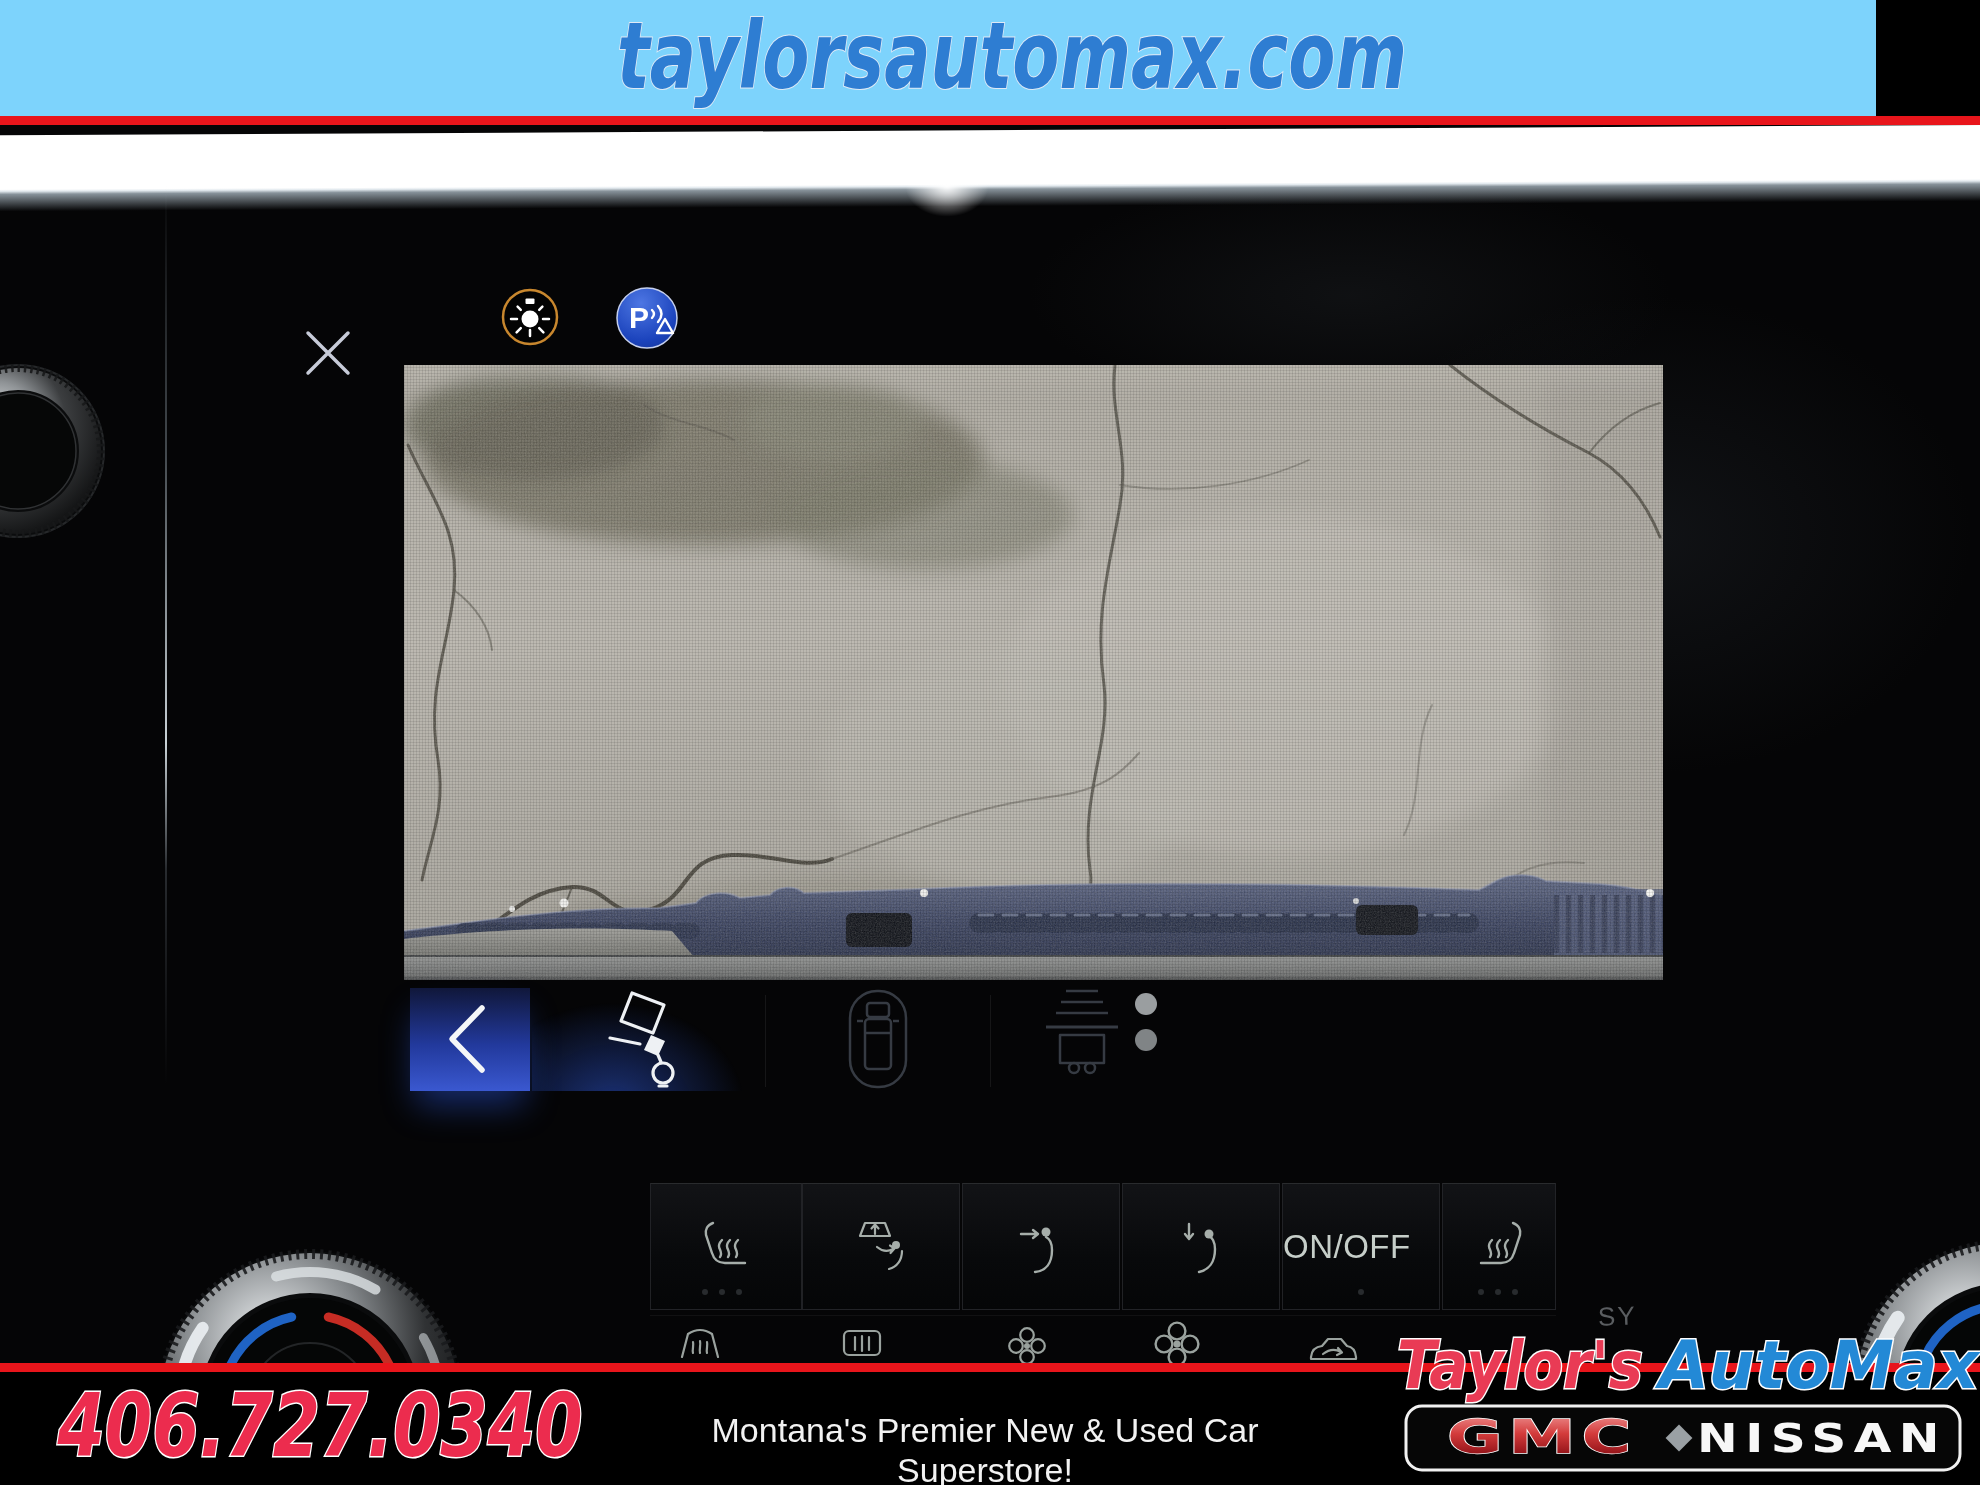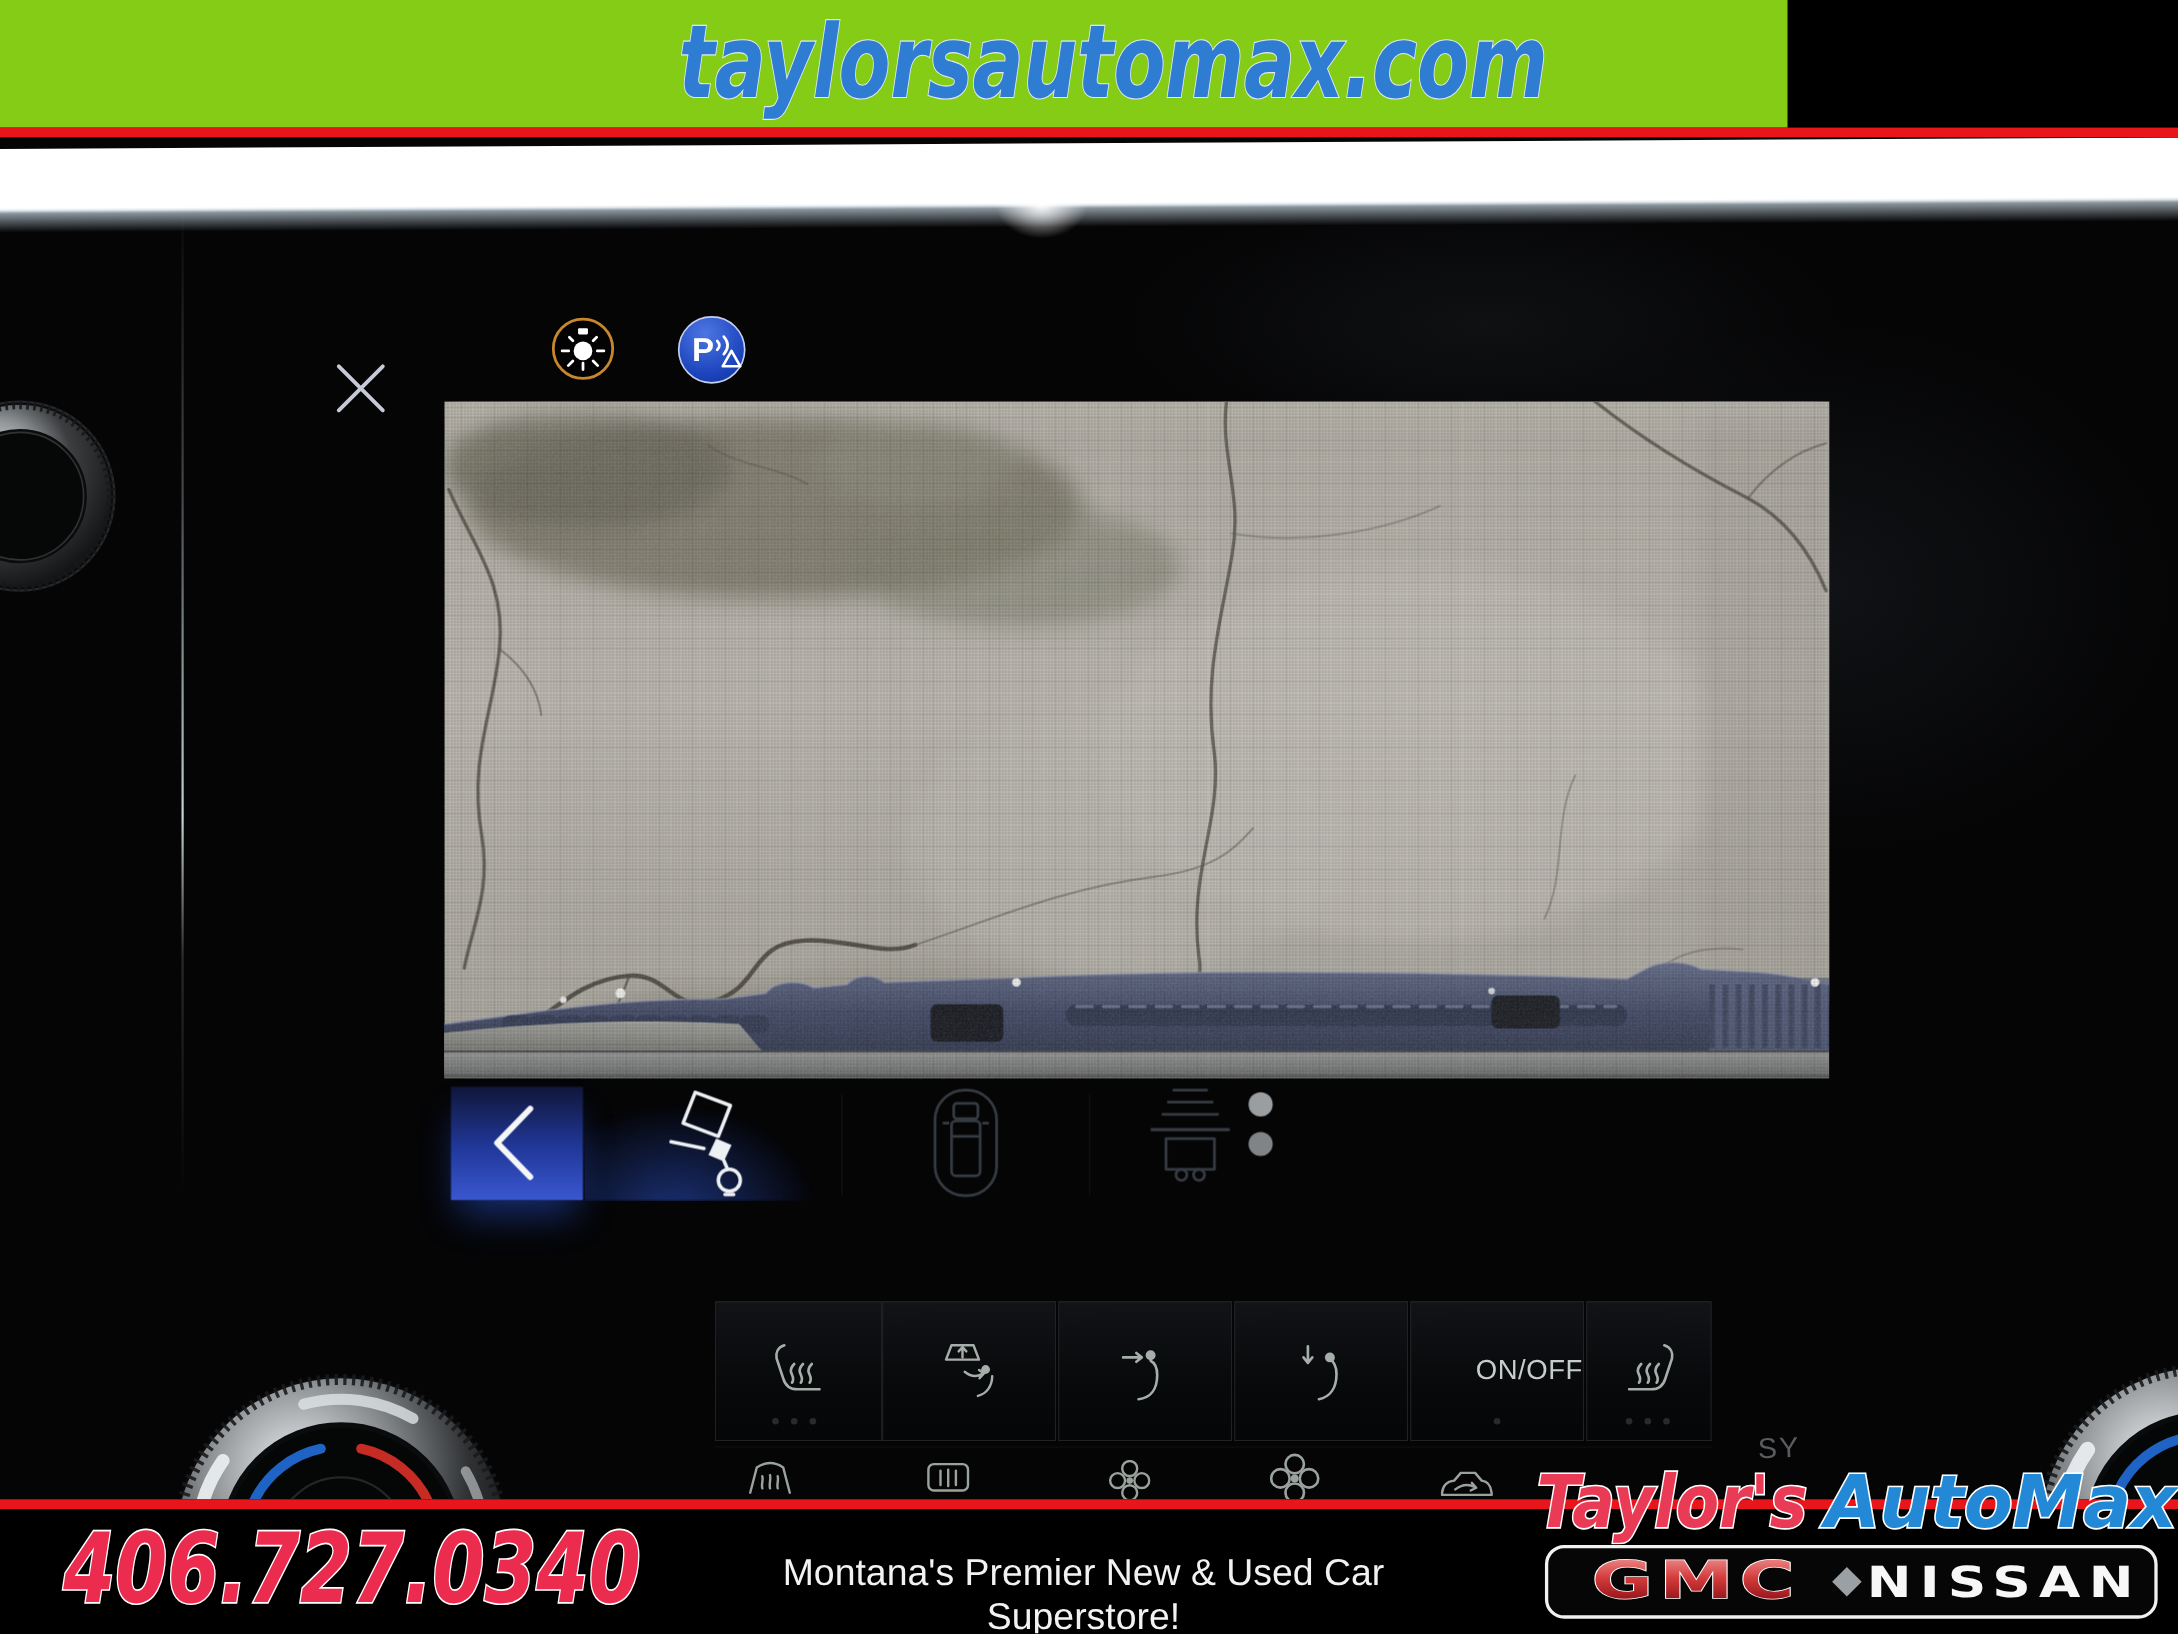--- a/index.html
+++ b/index.html
@@ -1,21 +1,21 @@
 <!DOCTYPE html>
 <html><head>
 <meta charset="utf-8">
 <style>
   html,body{margin:0;padding:0;background:#000;}
   #stage{position:relative;width:1980px;height:1485px;overflow:hidden;background:#000;
          font-family:"Liberation Sans","DejaVu Sans",sans-serif;}
   .abs{position:absolute;}
 
   
-  #top-banner{left:0;top:0;width:1625px;height:116px;background:#84cc16;}
+  #top-banner{left:0;top:0;width:1876px;height:116px;background:#7dd3fc;}
   #top-stripe{left:0;top:116px;width:1980px;height:9px;background:#e8151b;}
 
   
   #photo{left:0;top:125px;width:1980px;height:1238px;background:#050506;overflow:hidden;}
   #white-band{left:0;top:0;width:1980px;height:86px;transform:skewY(-.3deg);transform-origin:right top;
     background:linear-gradient(180deg,#ffffff 0 54px,#e2e9ee 56px,#87929a 59px,rgba(8,10,12,0) 76px);}
   #band-blob{left:905px;top:48px;width:84px;height:44px;
     background:radial-gradient(ellipse at 50% 30%,rgba(255,255,255,.95),rgba(255,255,255,0) 70%);}
   .sheen1{left:1300px;top:150px;width:700px;height:520px;
     background:radial-gradient(ellipse at 50% 50%,rgba(44,50,58,.30),rgba(0,0,0,0) 65%);}
@@ -28,21 +28,21 @@
   .tb-divider{top:870px;width:1px;height:92px;background:rgba(255,255,255,.07);}
   #tb-back{left:410px;top:863px;width:120px;height:103px;
     background:linear-gradient(180deg,#10173a 0%,#22399c 55%,#3a58d0 100%);
     box-shadow:0 20px 34px -6px rgba(45,90,230,.45);}
   #tb-hitch{left:532px;top:863px;width:231px;height:103px;
     background:radial-gradient(ellipse at 35% 115%,rgba(50,95,235,.50),rgba(0,0,0,0) 62%);}
 
   
   .hvac-tile{top:1058px;height:127px;border:1px solid rgba(36,37,41,.9);border-top-color:rgba(72,74,78,.55);
     background:linear-gradient(180deg,#121316,#08090b 60%,#050607);box-sizing:border-box;}
-  #hvac-onoff{color:#c6cec9;font-size:25px;letter-spacing:.5px;display:flex;align-items:center;justify-content:flex-end;}
+  #hvac-onoff{color:#c6cec9;font-size:33px;letter-spacing:.5px;display:flex;align-items:center;justify-content:flex-start;}
   .led{width:6px;height:6px;border-radius:50%;background:#282b2e;top:1164px;}
   #hvac-row2-edge{left:650px;top:1190px;width:906px;height:1px;background:rgba(255,255,255,.05);}
   #sync-label{left:1598px;top:1176px;color:#5a5d60;font-size:26px;letter-spacing:2px;transform:rotate(-2deg);}
 
   
   #footer-stripe{left:0;top:1363px;width:1980px;height:9px;background:#e8151b;}
   #footer{left:0;top:1372px;width:1980px;height:113px;background:#000;}
   #tagline{left:630px;top:1410px;width:710px;text-align:center;color:#f2f2f2;font-size:34px;line-height:40px;}
 
   

